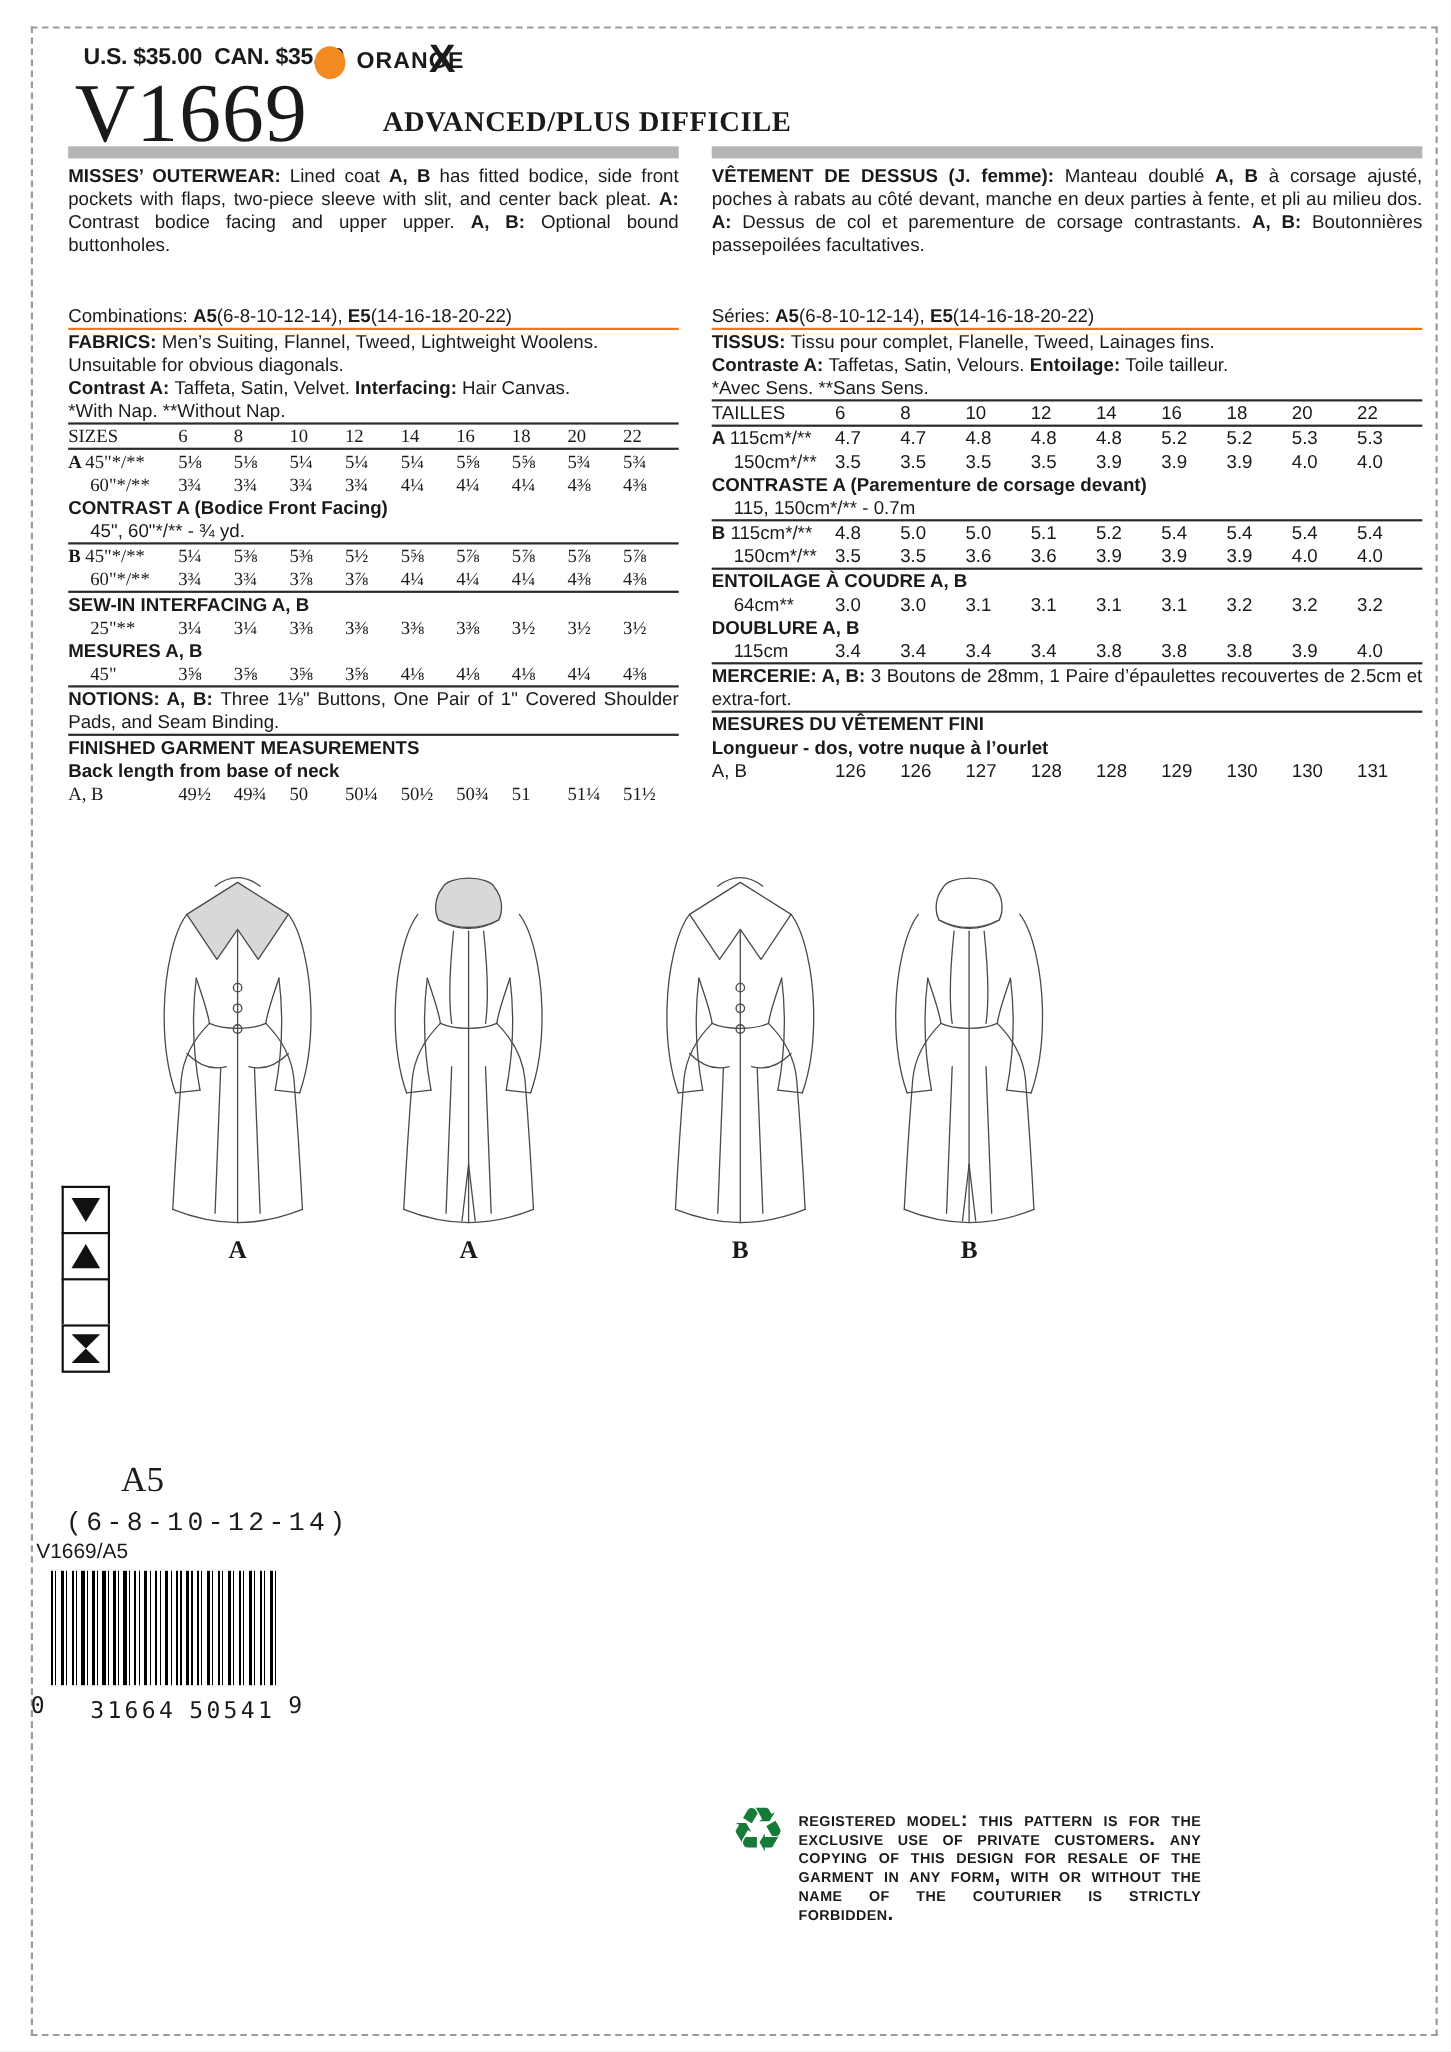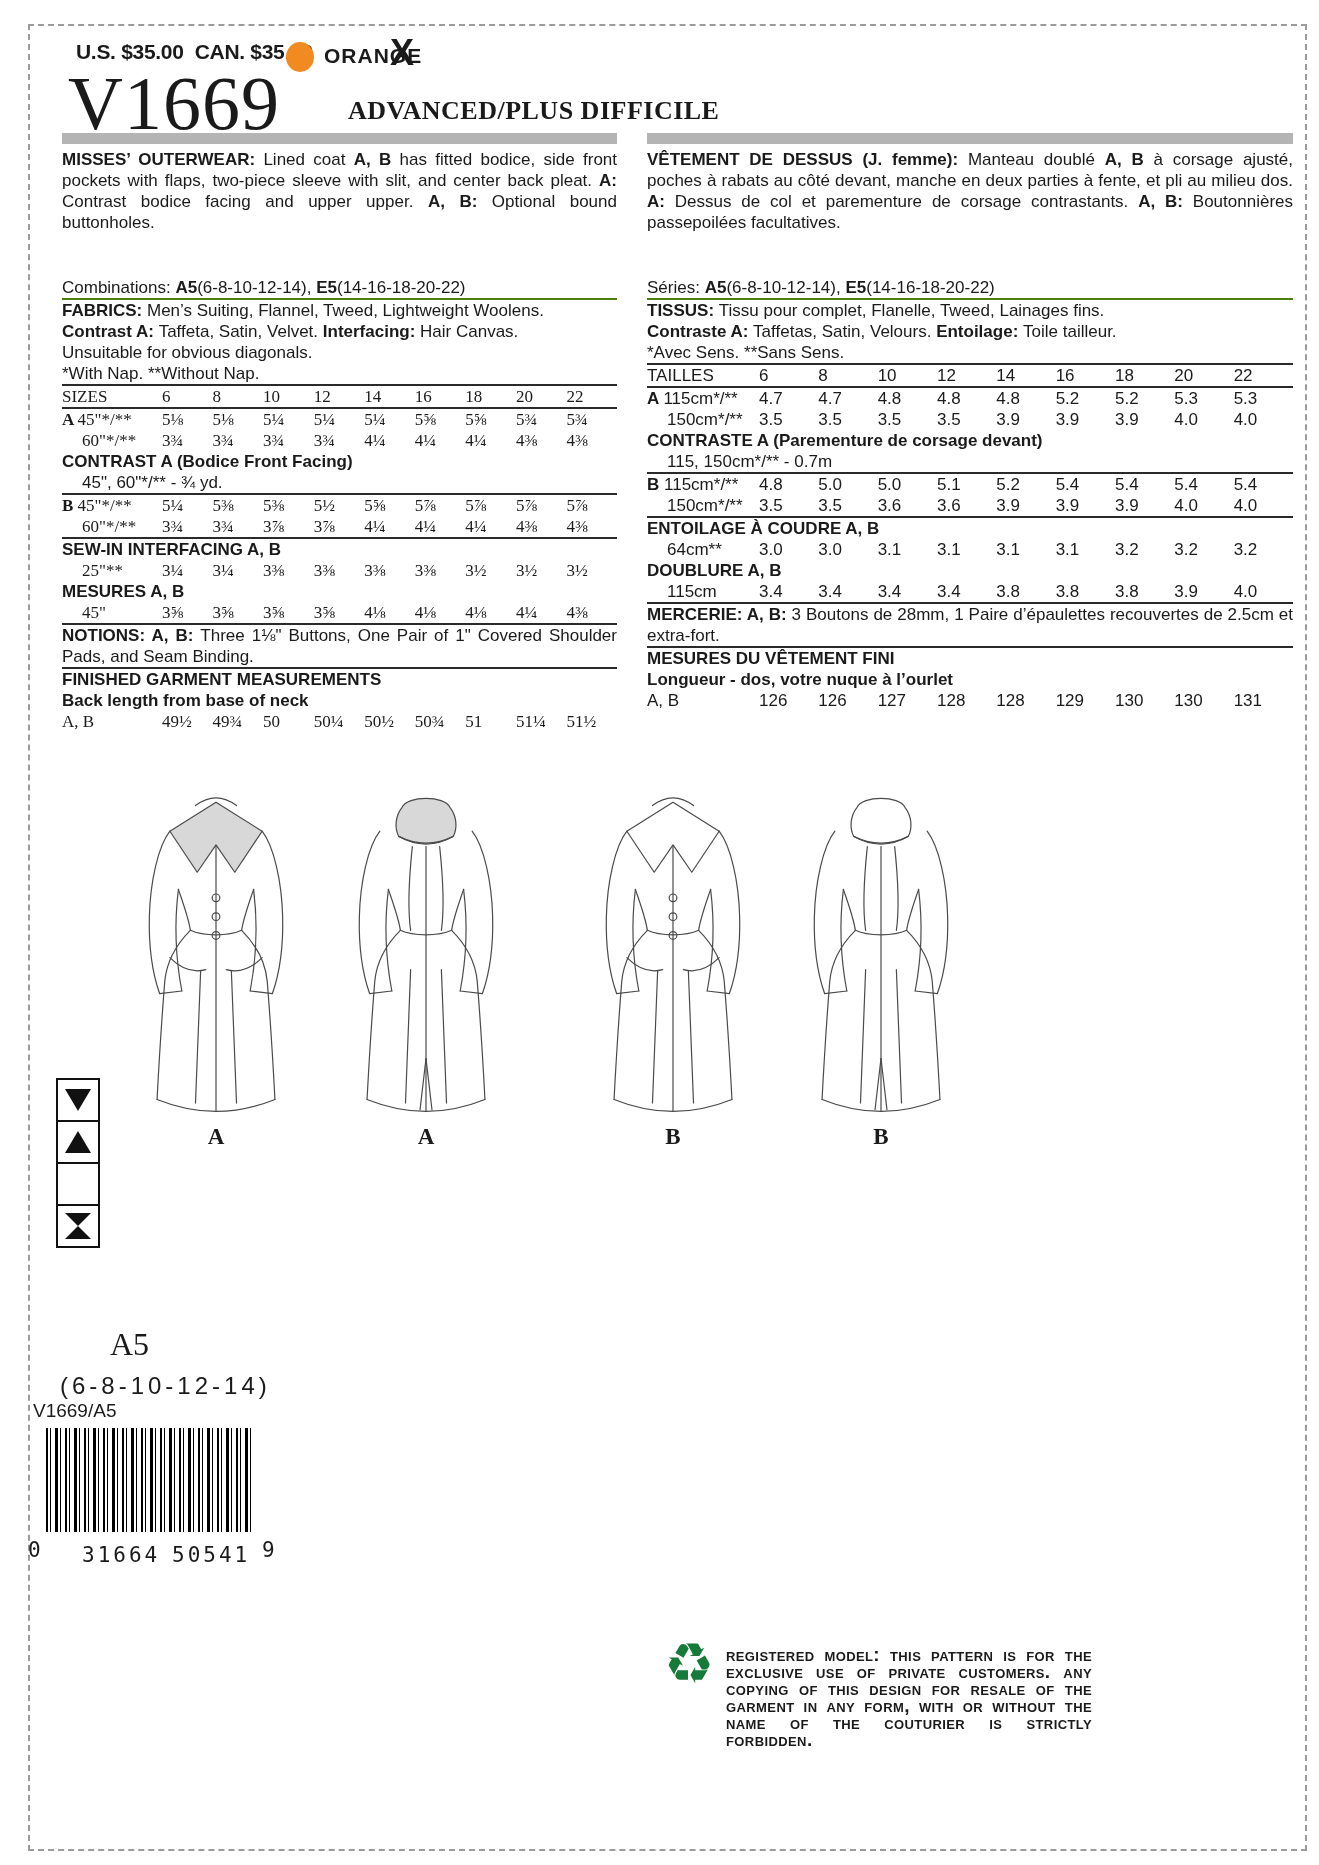--- a/index.html
+++ b/index.html
@@ -22,21 +22,21 @@
   
   .col{position:absolute;top:133px;font-size:17px;line-height:21px;}
   .col.en{left:62px;width:555px;}
   .col.fr{left:647px;width:646px;}
   .graybar{height:11px;background:#b4b4b4;margin-bottom:5px;}
   .col p{margin:0;}
   .desc{text-align:justify;}
   .gap{height:44px;}
   .b{font-weight:bold;}
   .just{text-align:justify;}
-  .rb{border-bottom:2px solid #4d7c0f;}
+  .rb{border-bottom:2px solid #f97316;}
   .rt{border-top:2px solid #2a2a2a;}
   .ind .rl{padding-left:20px;}
   .trow{display:grid;}
   .en .trow{grid-template-columns:100px repeat(9,1fr);font-family:Liberation Serif, serif;}
   .fr .trow{grid-template-columns:112px repeat(9,1fr);}
   .thead{border-top:2px solid #2a2a2a;border-bottom:2px solid #2a2a2a;}
   .rv{white-space:nowrap;}
 
   
   .figure{position:absolute;width:232px;text-align:center;}
@@ -47,21 +47,21 @@
   .coat .fillw{fill:#ffffff;}
 
   
   .symstrip{position:absolute;left:56px;top:1078px;width:42px;}
   .symbox{width:40px;height:40px;border:2px solid #111;border-bottom:none;background:#fff;
           display:flex;align-items:center;justify-content:center;}
   .symbox:last-child{border-bottom:2px solid #111;}
 
   
   .combo-code{position:absolute;left:110px;top:1326px;font-family:"Liberation Serif",serif;font-size:32px;}
-  .combo-sizes{position:absolute;left:60px;top:1372px;font-size:24px;letter-spacing:4px;white-space:nowrap;}
+  .combo-sizes{position:absolute;left:60px;top:1372px;font-size:24px;letter-spacing:4px;white-space:nowrap;font-family:Liberation Mono, monospace;}
   .sku{position:absolute;left:33px;top:1400px;font-size:19px;}
   .barcode{position:absolute;left:46px;top:1428px;width:206px;height:104px;
     background:repeating-linear-gradient(90deg,
       #000 0 2px,#fff 2px 4px,#000 4px 5px,#fff 5px 9px,#000 9px 12px,
       #fff 12px 14px,#000 14px 15px,#fff 15px 19px);}
   .bc-digit{position:absolute;font-family:"DejaVu Sans Mono",monospace;font-size:21px;}
   .bc-0{left:28px;top:1538px;}
   .bc-1{left:82px;top:1543px;letter-spacing:3px;}
   .bc-2{left:172px;top:1543px;letter-spacing:3px;}
   .bc-9{left:262px;top:1538px;}
@@ -85,22 +85,22 @@
   <div class="xmark">X</div>
   <div class="pattern-no">V1669</div>
   <div class="difficulty">ADVANCED/PLUS DIFFICILE</div>
 
   <section class="col en">
     <div class="graybar"></div>
     <p class="desc"><b>MISSES’ OUTERWEAR: </b><span>Lined coat </span><b>A, B</b><span> has fitted bodice, side front pockets with flaps, two-piece sleeve with slit, and center back pleat. </span><b>A:</b><span> Contrast bodice facing and upper upper. </span><b>A, B:</b><span> Optional bound buttonholes.</span></p>
     <div class="gap"></div>
     <p class="rb"><span>Combinations: </span><b>A5</b><span>(6-8-10-12-14), </span><b>E5</b><span>(14-16-18-20-22)</span></p>
     <p><b>FABRICS: </b><span>Men’s Suiting, Flannel, Tweed, Lightweight Woolens.</span></p>
+    <p>Unsuitable for obvious diagonals.</p>
     <p><b>Contrast A: </b><span>Taffeta, Satin, Velvet. </span><b>Interfacing: </b><span>Hair Canvas.</span></p>
-    <p>Unsuitable for obvious diagonals.</p>
     <p>*With Nap. **Without Nap.</p>
     <div class="trow thead">
         <span class="rl"><span>SIZES</span></span>
         <span class="rv">6</span>
         <span class="rv">8</span>
         <span class="rv">10</span>
         <span class="rv">12</span>
         <span class="rv">14</span>
         <span class="rv">16</span>
         <span class="rv">18</span>

